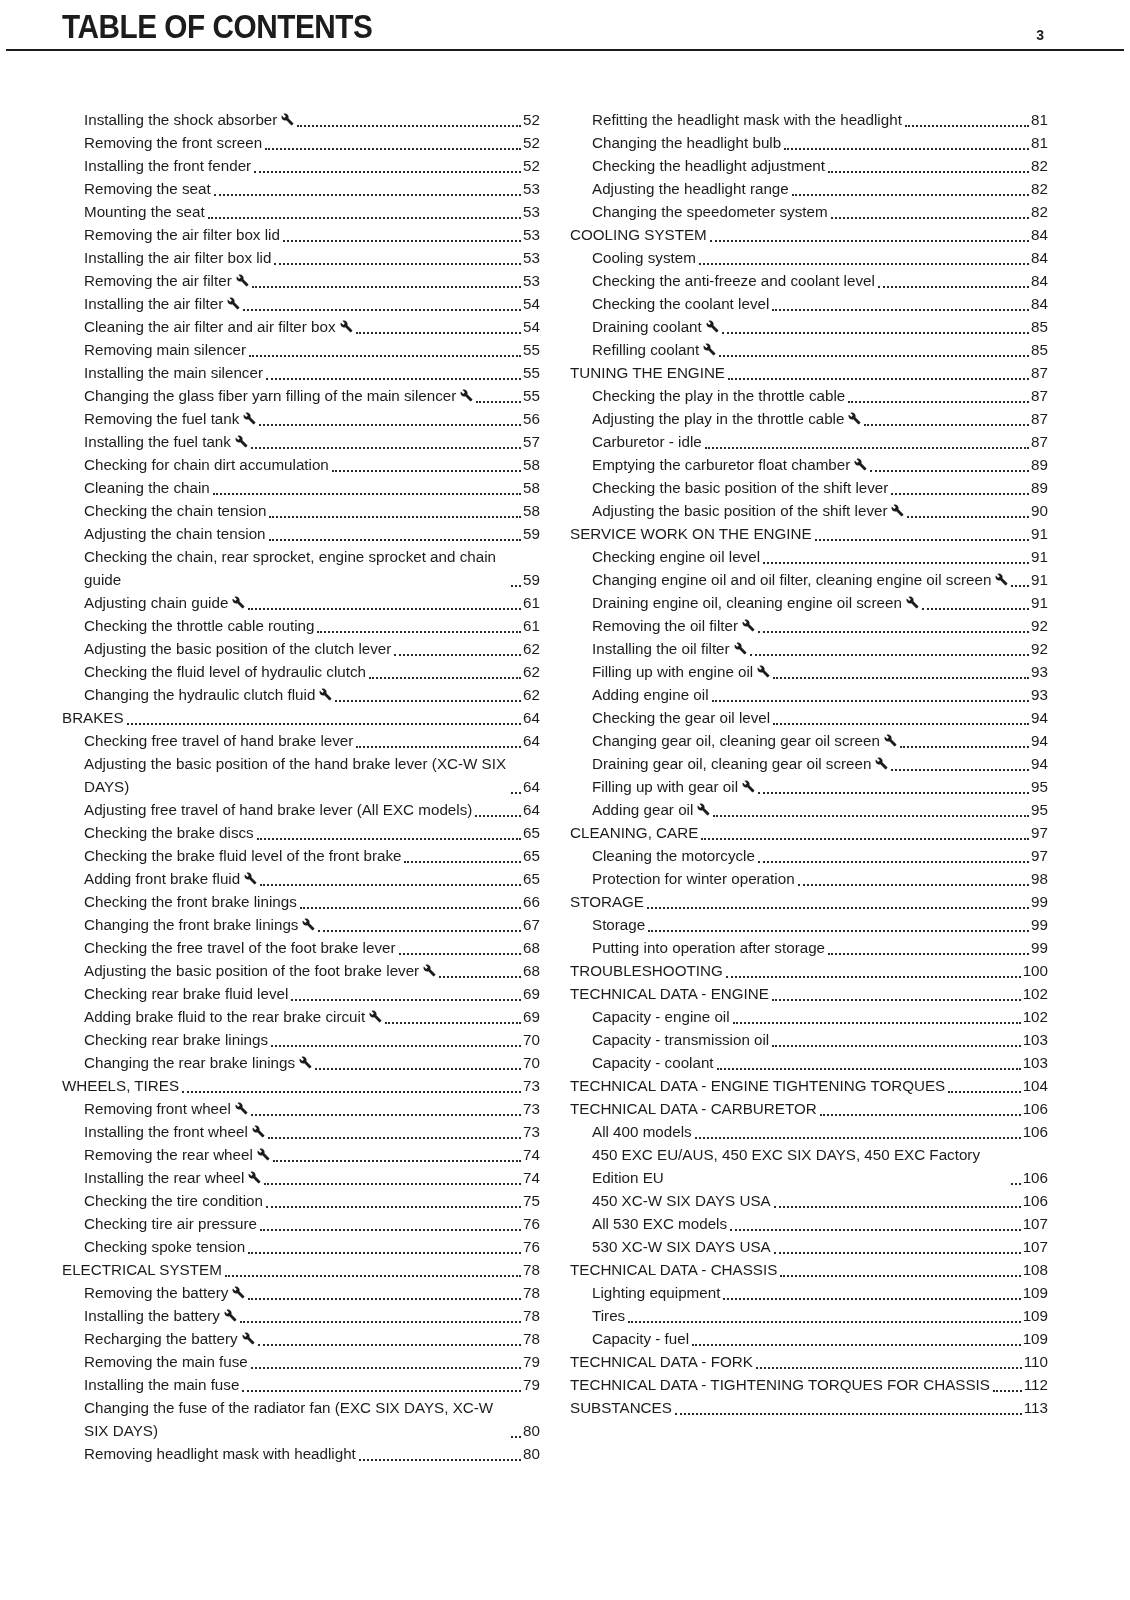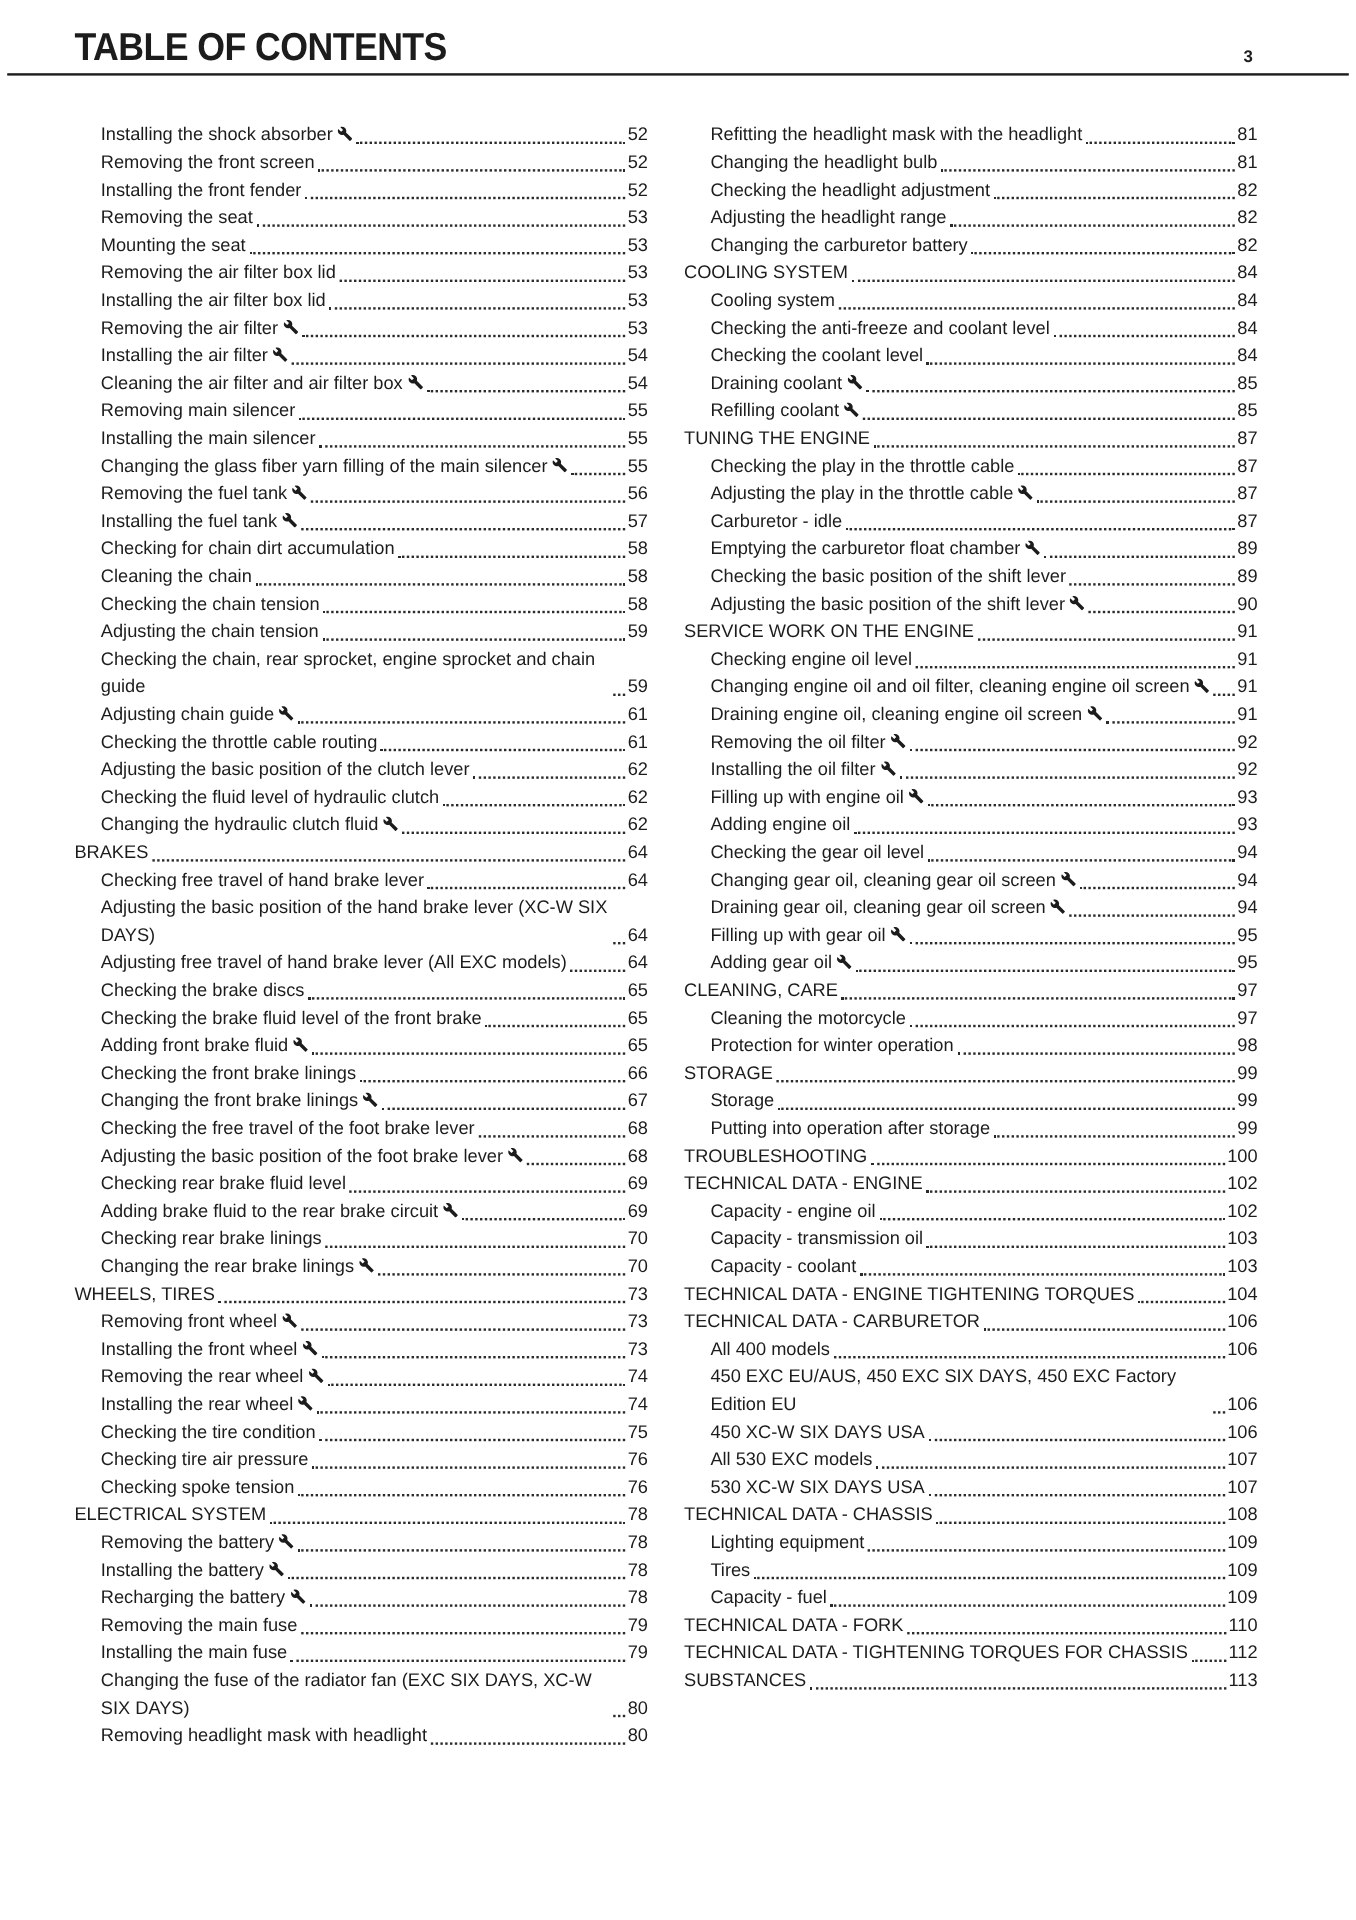--- a/index.html
+++ b/index.html
@@ -5,21 +5,21 @@
   html, body { margin: 0; padding: 0; }
   body {
     width: 1130px;
     height: 1600px;
     background: #ffffff;
     color: #1c1c1c;
     font-family: "Liberation Sans", sans-serif;
     box-sizing: border-box;
     overflow: hidden;
   }
-  header { padding-top: 24px; }
+  header { padding-top: 12px; }
   .header-row {
     display: flex;
     justify-content: space-between;
     align-items: flex-end;
     padding: 0 86px 6px 62px;
   }
   h1 {
     margin: 0;
     font-size: 31px;
     line-height: 1;
@@ -27,20 +27,21 @@
     letter-spacing: -0.5px;
     transform: scale(0.96, 1.05);
     transform-origin: left bottom;
   }
   .folio { font-weight: bold; font-size: 14px; }
   .rule { height: 2px; background: #1c1c1c; margin: 0 6px; }
   main {
     display: flex;
     gap: 30px;
     padding: 38px 82px 0 62px;
+    margin-top: 19px;
   }
   .col { flex: 1 1 0; min-width: 0; }
   .toc-entry {
     display: flex;
     align-items: flex-end;
     font-size: 15.2px;
     line-height: 23px;
     padding-left: 22px;
   }
   .toc-entry.section { padding-left: 0; }
@@ -470,21 +471,21 @@
     <span class="page-num">82</span>
   </div>
 
   <div class="toc-entry">
     <span class="entry-text"><span class="entry-label">Adjusting the headlight range</span></span>
     <span class="leader"></span>
     <span class="page-num">82</span>
   </div>
 
   <div class="toc-entry">
-    <span class="entry-text"><span class="entry-label">Changing the carburetor battery</span></span>
+    <span class="entry-text"><span class="entry-label">Changing the speedometer system</span></span>
     <span class="leader"></span>
     <span class="page-num">82</span>
   </div>
 
   <div class="toc-entry section">
     <span class="entry-text"><span class="entry-label">COOLING SYSTEM</span></span>
     <span class="leader"></span>
     <span class="page-num">84</span>
   </div>
 

